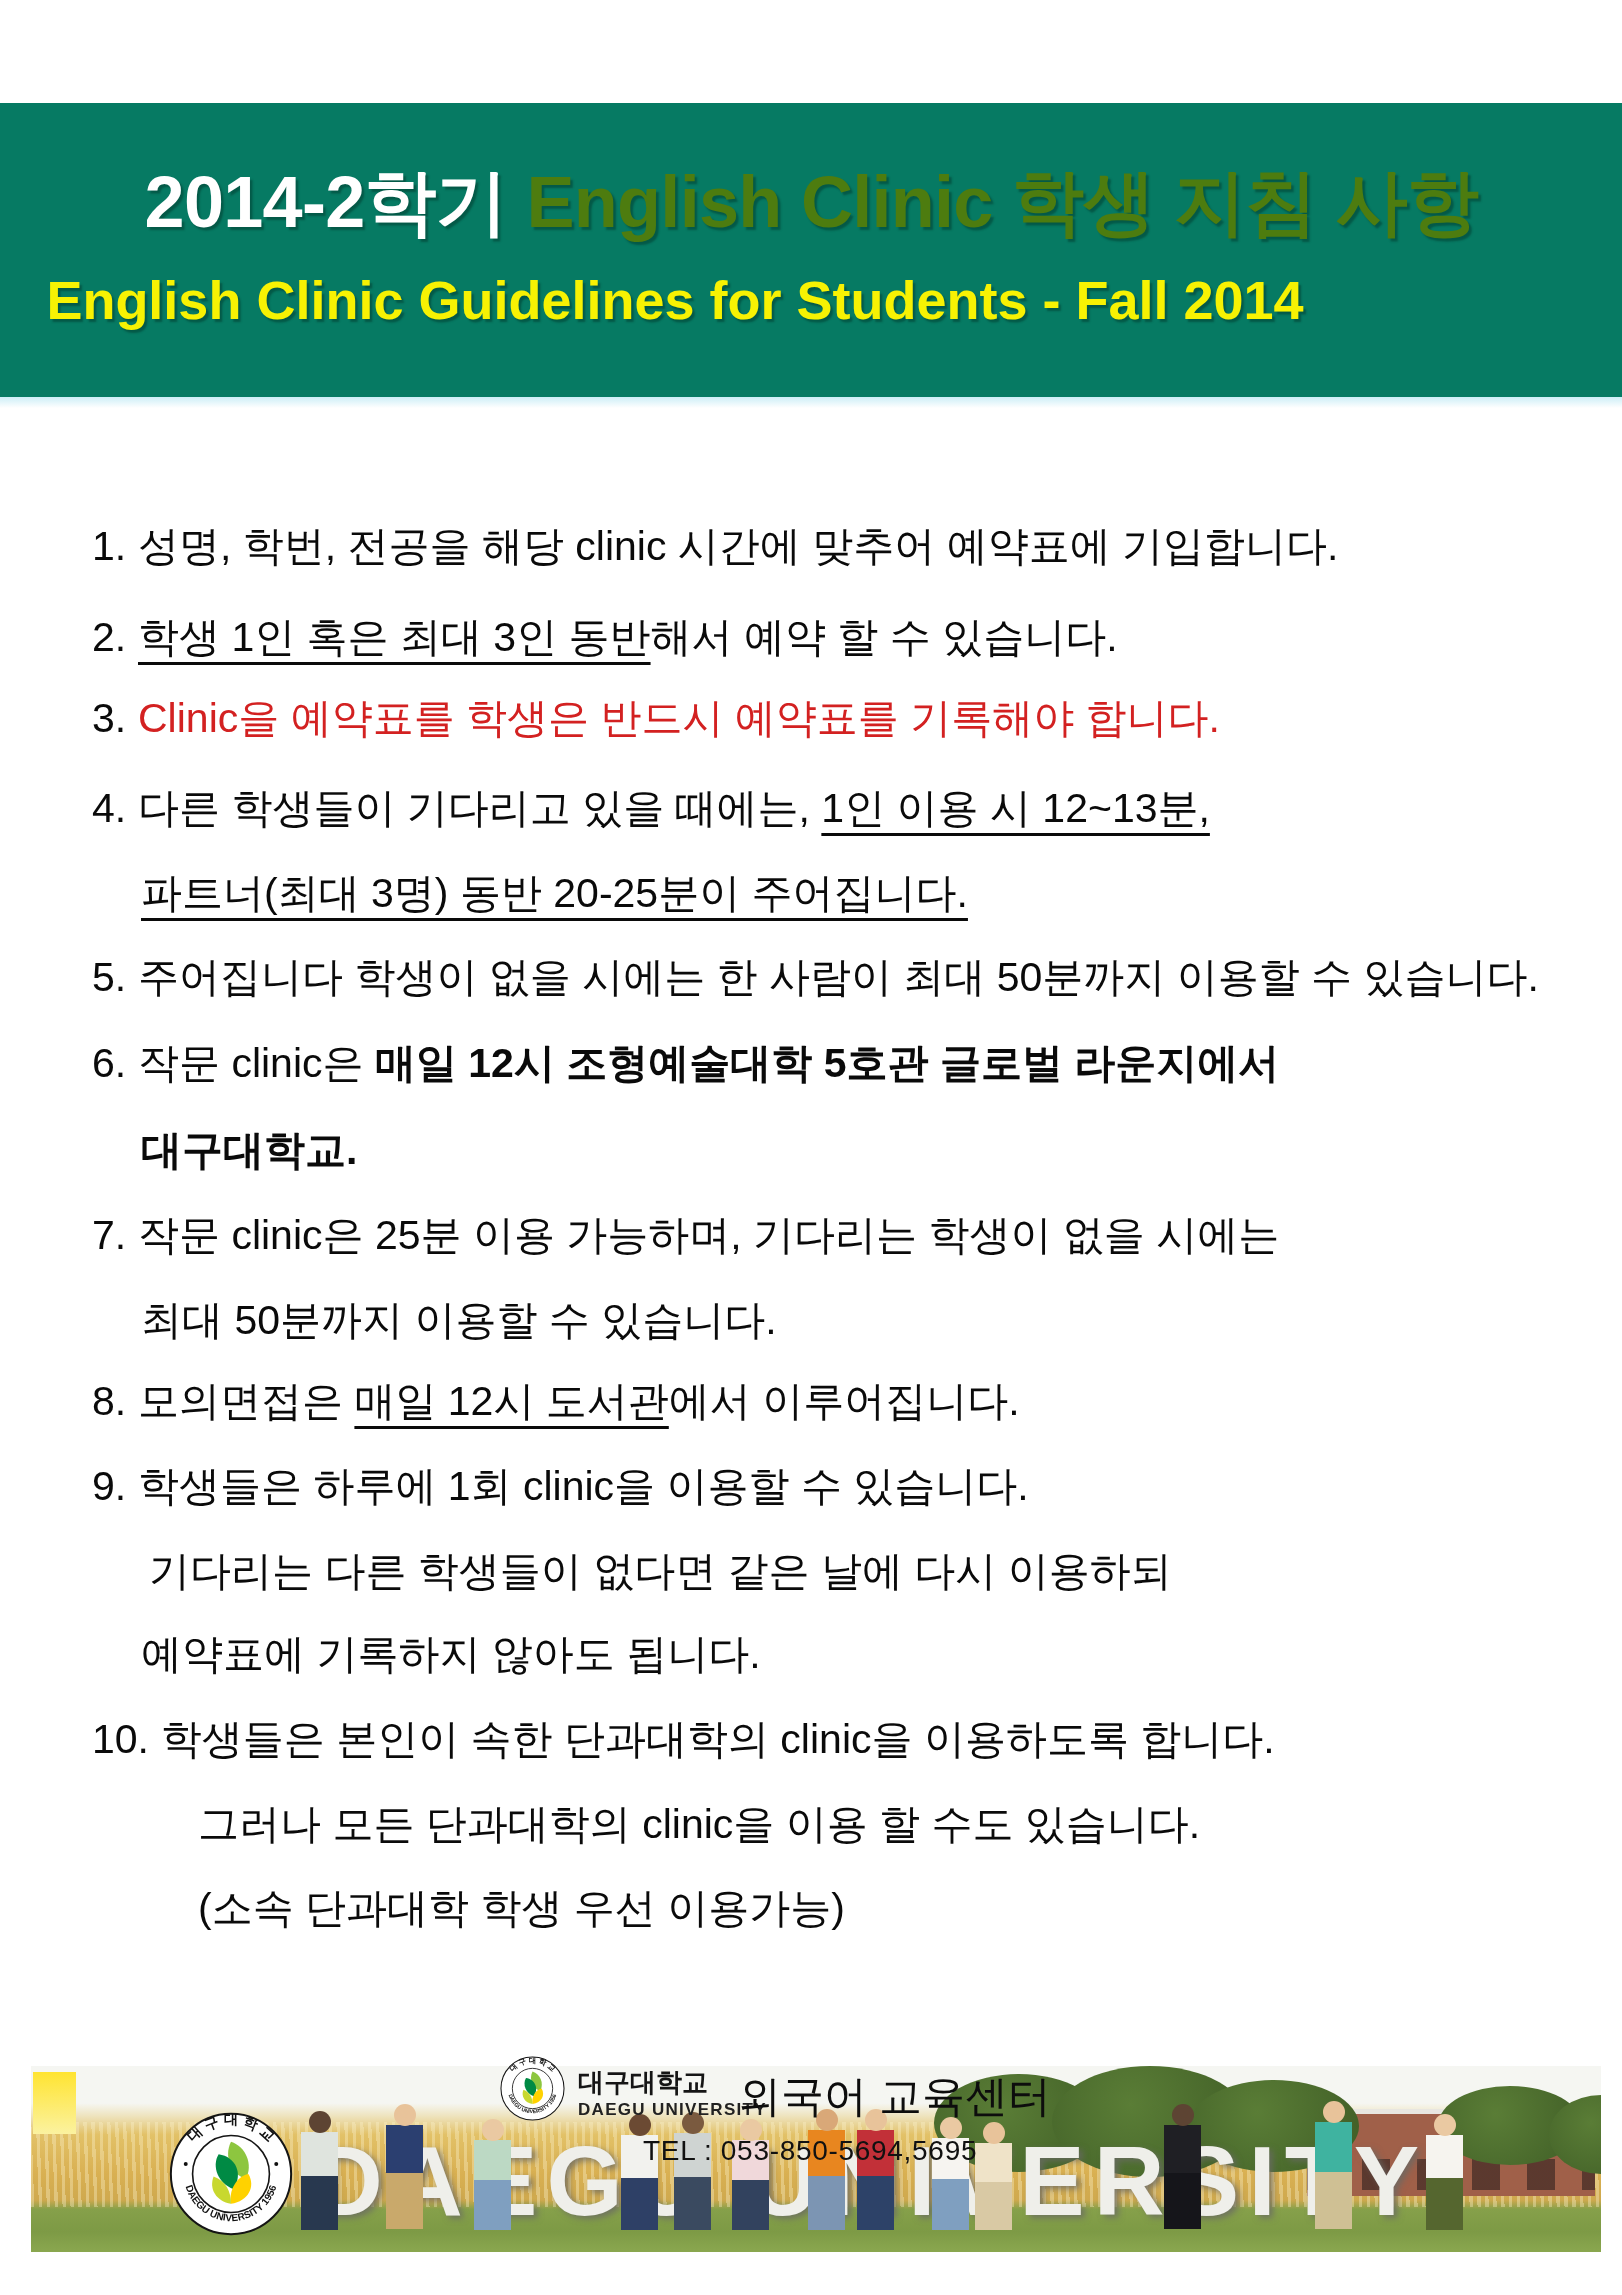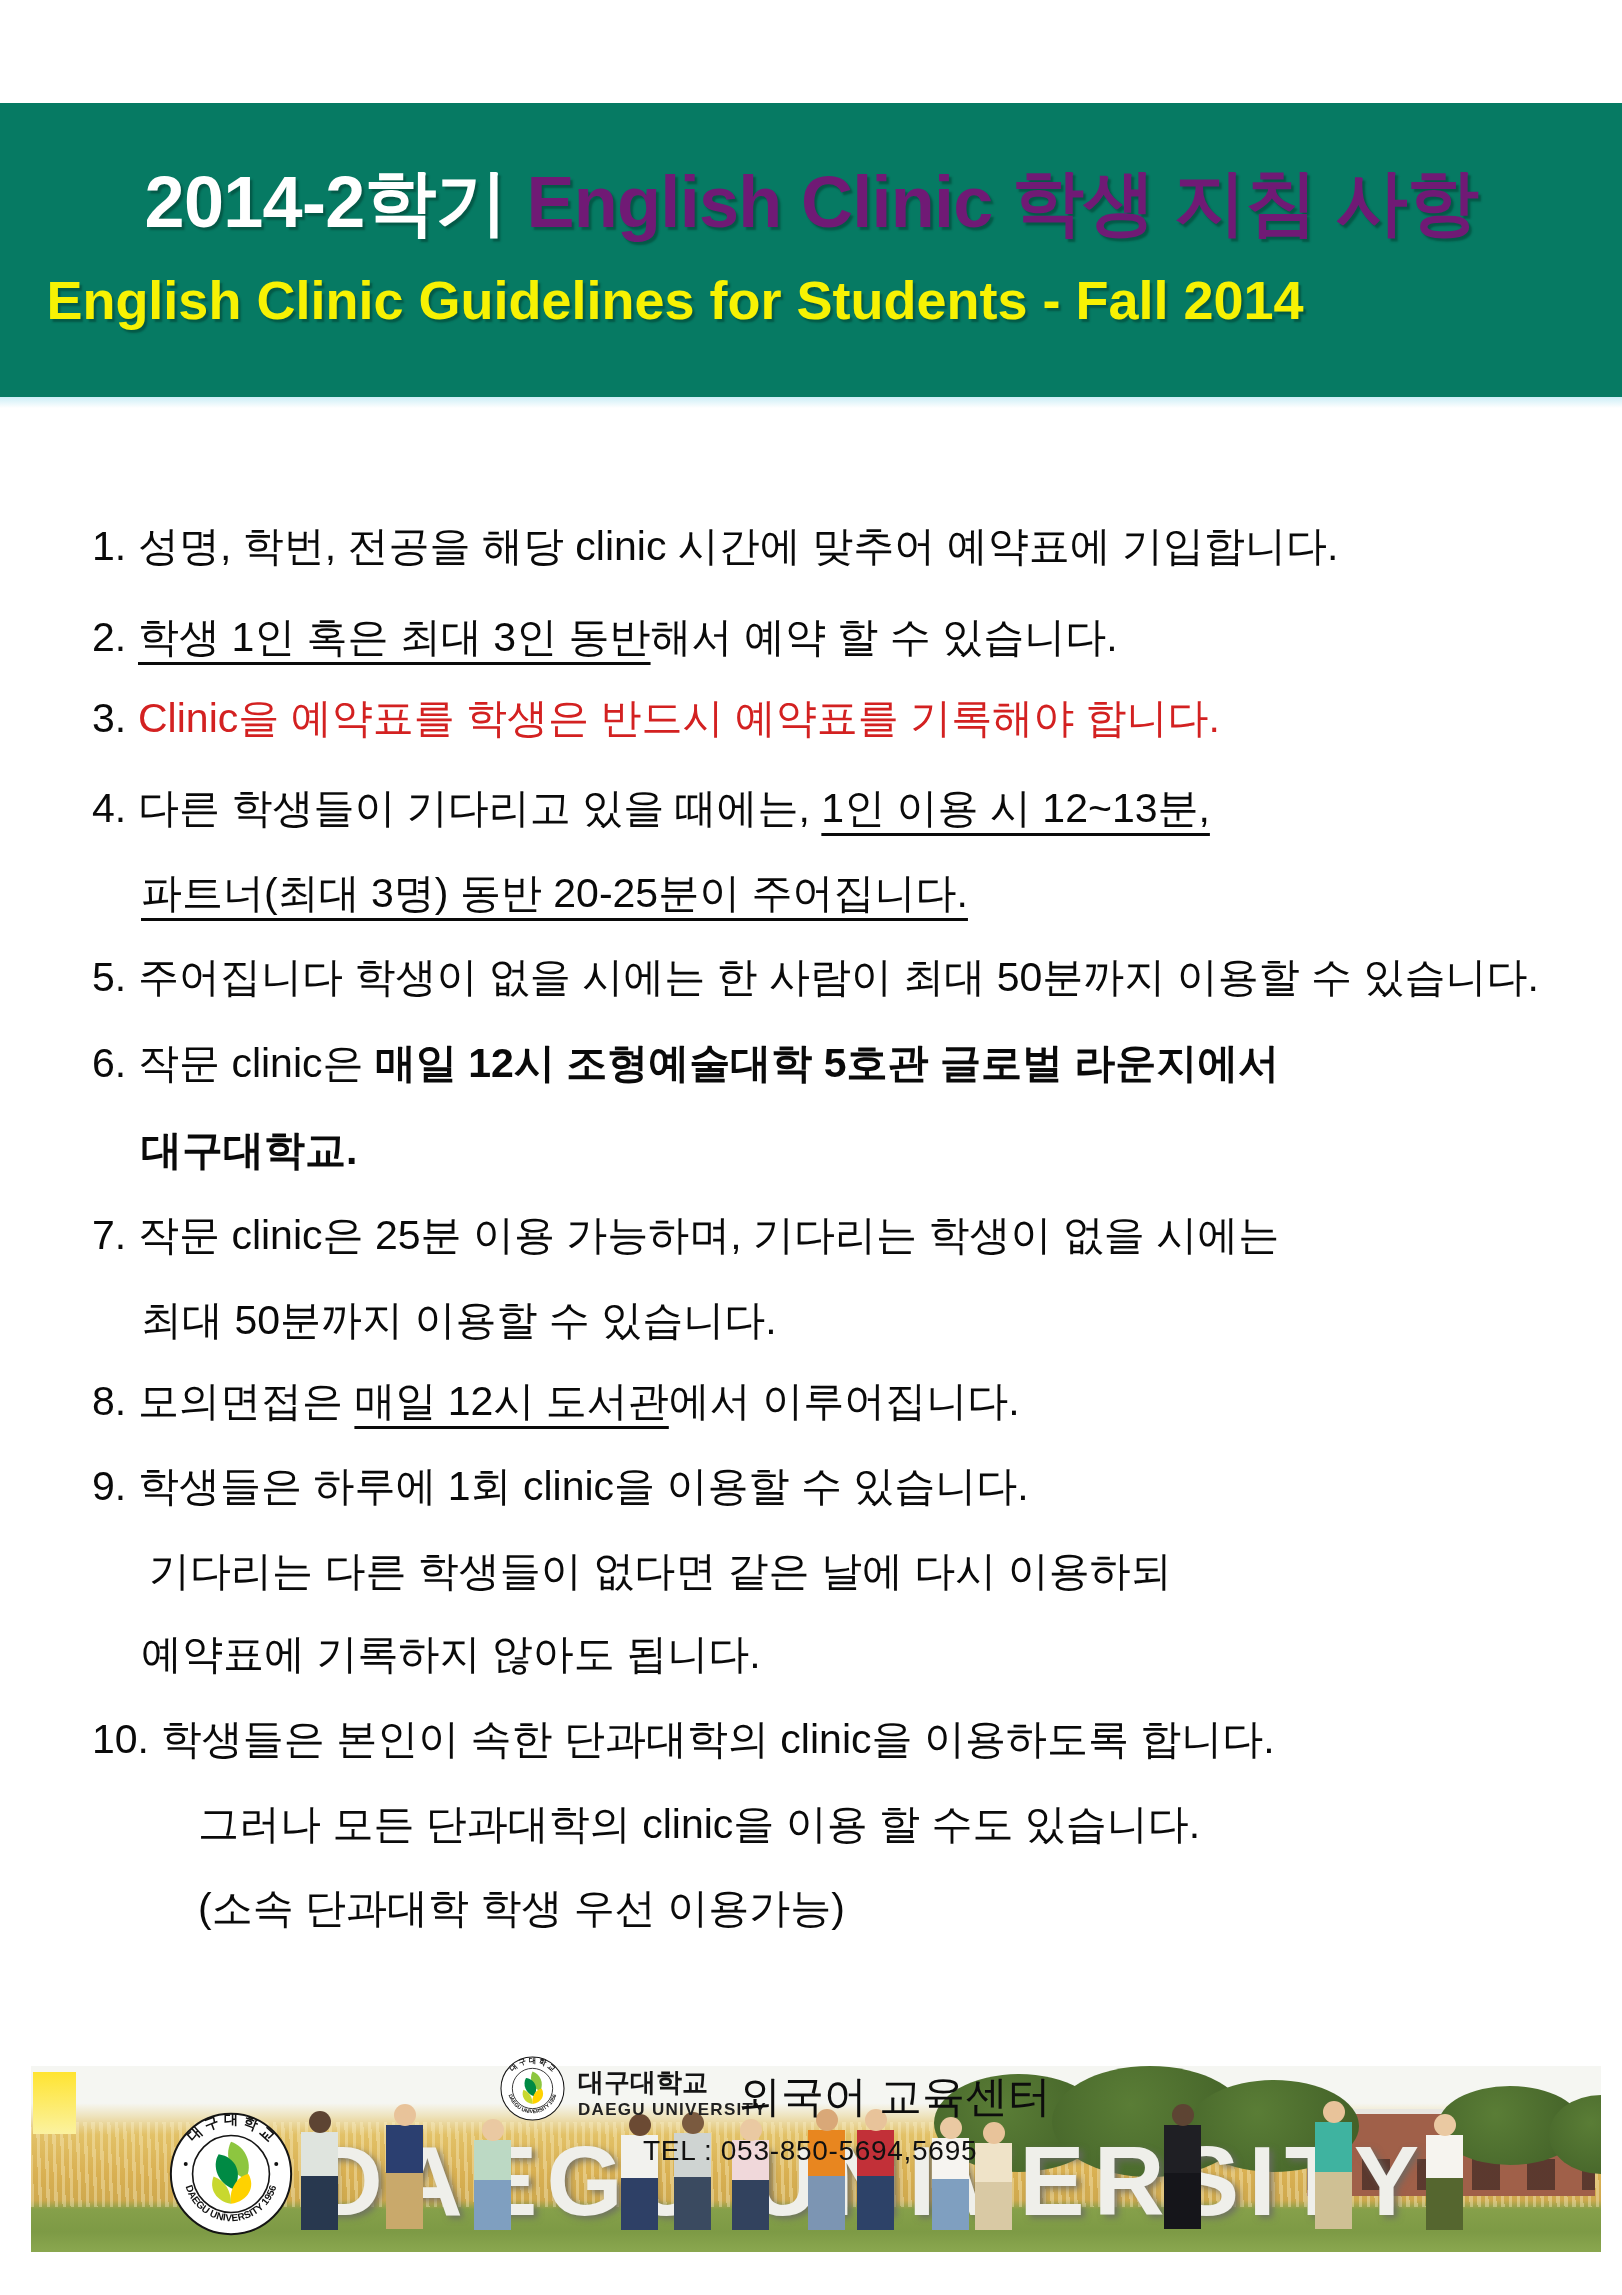--- a/index.html
+++ b/index.html
@@ -8,21 +8,21 @@
     font-family:"Liberation Sans",sans-serif;color:#0a0a0a;overflow:hidden;
   }
   
   .banner{position:absolute;left:0;top:103px;width:1623px;height:294px;background:#067a63;}
   .banner-strip{position:absolute;left:0;top:397px;width:1623px;height:10.5px;
     background:linear-gradient(180deg,#cdeef7,#ffffff);}
   .title1{position:absolute;left:0;top:159px;width:1623px;text-align:center;
     font-size:72px;font-weight:bold;letter-spacing:-0.7px;line-height:1.2;white-space:nowrap;
     text-shadow:2.6px 2.6px 2px rgba(0,48,38,.45);}
   .title1 .white{color:#ffffff;}
-  .title1 .yellow{color:#701a75;}
+  .title1 .yellow{color:#4d7c0f;}
   .title2{position:absolute;left:0;top:268px;width:1350px;text-align:center;
     font-size:54px;font-weight:bold;color:#f7f203;letter-spacing:0px;line-height:1.2;white-space:nowrap;
     text-shadow:2.6px 2.6px 2px rgba(0,48,38,.45);}
   
   .gl{position:absolute;left:92px;font-size:41px;line-height:1.15;white-space:nowrap;}
   .gl .num{margin-right:11.8px;}
   .indent1{left:141px;}
   .indent2{left:164px;margin-left:34px;}
   .u{text-decoration:underline;text-decoration-thickness:3.3px;text-underline-offset:10.5px;}
   .red{color:#d32121;}

